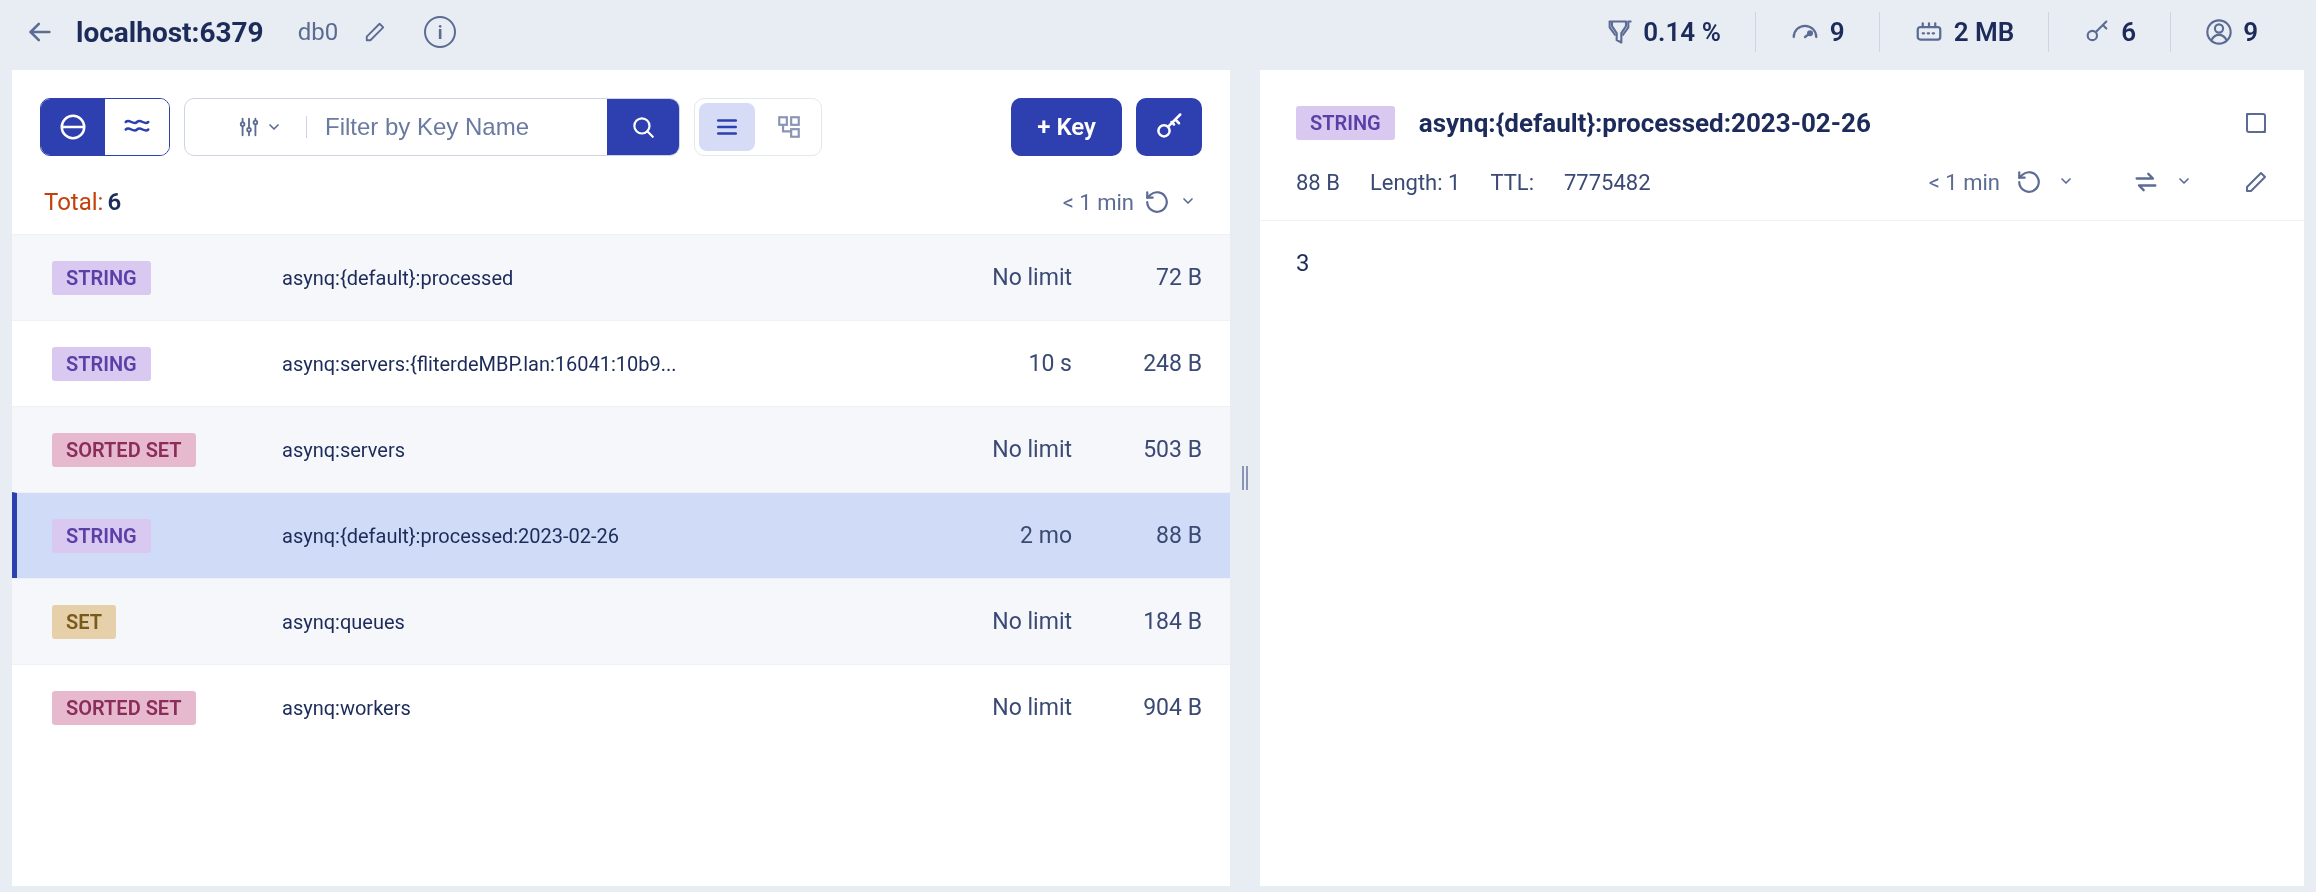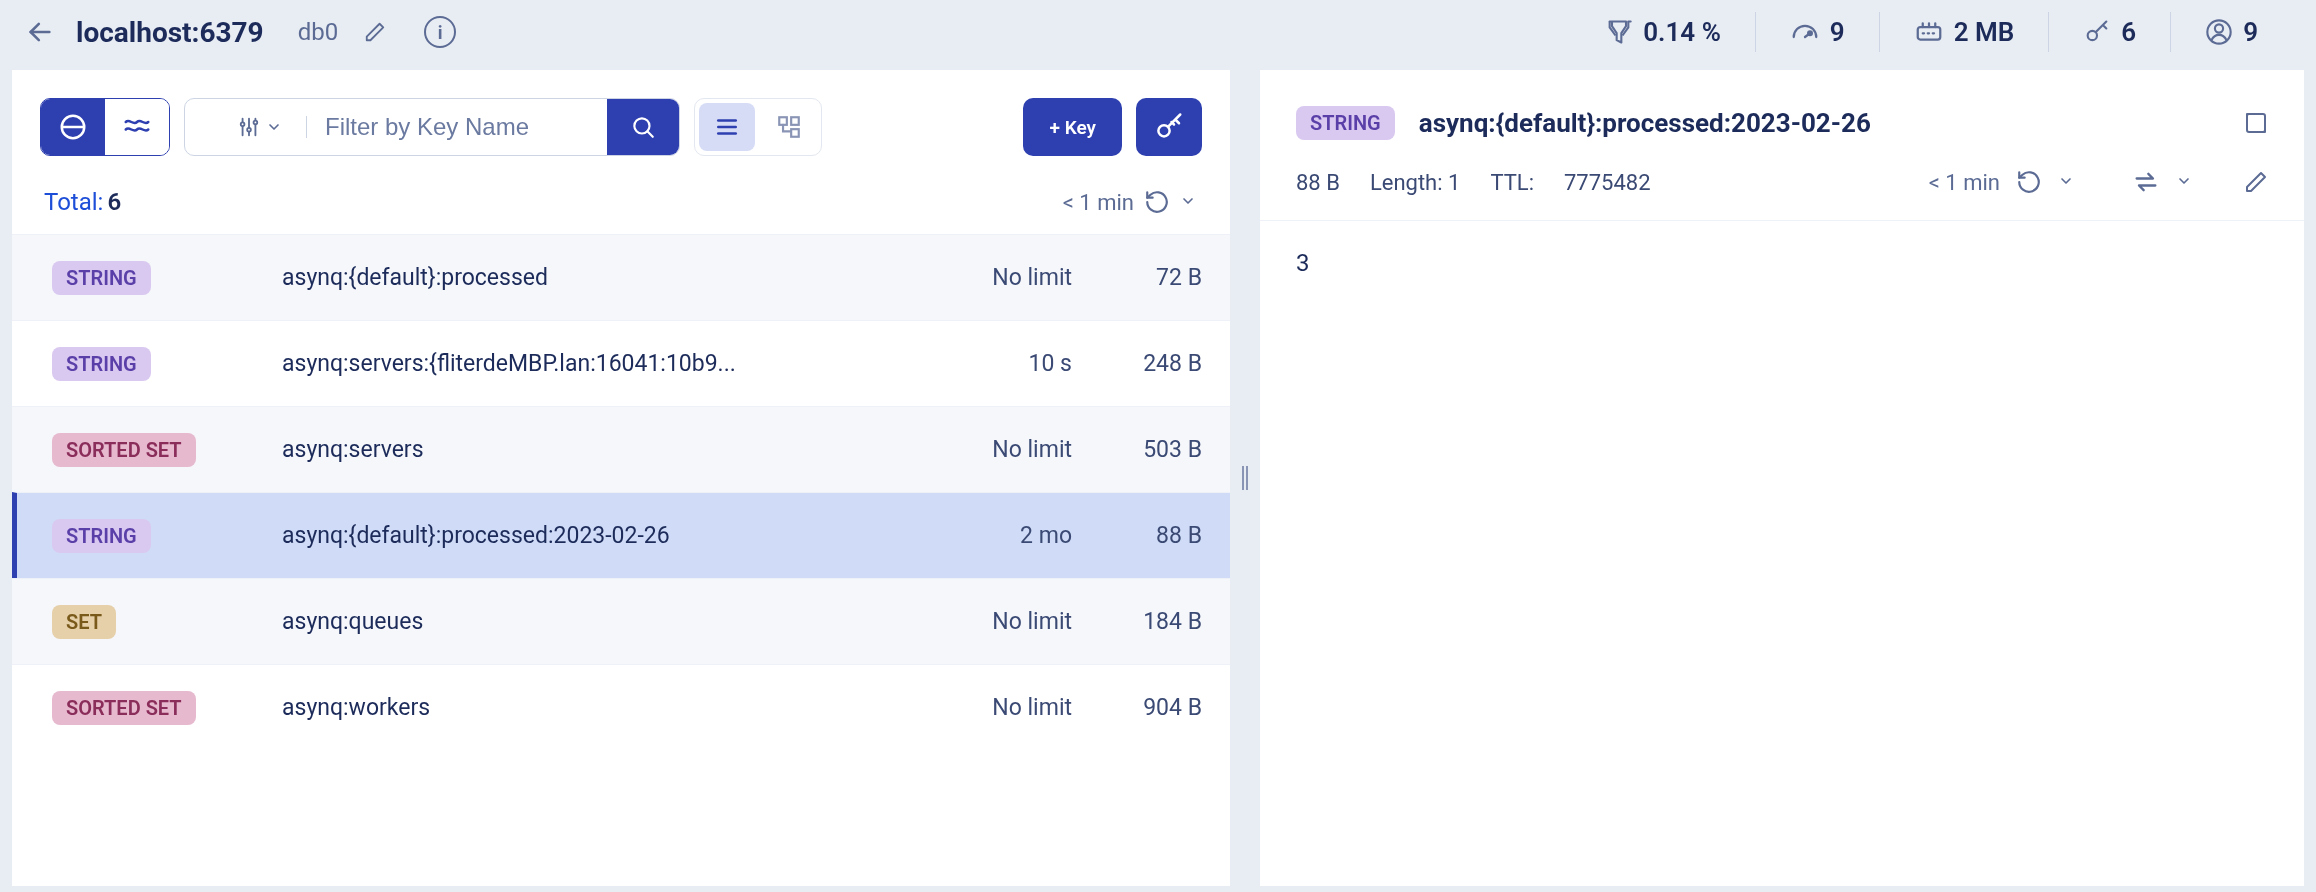--- a/index.html
+++ b/index.html
@@ -116,39 +116,39 @@
 .view-btn {
   width:56px; display:flex; align-items:center; justify-content:center;
   border-radius:8px; cursor:pointer; color:#2e3fb0;
 }
 .view-btn.active { background:#d6dcf5; }
 
 .add-key-btn {
   margin-left:auto;
   height:58px; padding: 0 26px;
   background:#2e3fb0; color:#fff;
-  font-size:19px; font-weight:600;
+  font-size:24px; font-weight:600;
   border-radius:10px; display:flex; align-items:center;
   cursor:pointer;
 }
 .bulk-btn {
   width:66px; height:58px;
   background:#2e3fb0; color:#fff;
   border-radius:10px;
   display:flex; align-items:center; justify-content:center;
   cursor:pointer;
 }
 
 
 .total-row {
   display:flex; align-items:center;
   padding: 14px 32px 18px 32px;
   font-size:24px;
 }
-.total-label { color:#1d4ed8; }
+.total-label { color:#c2410c; }
 .total-value { font-weight:600; color:#1c2b5a; margin-left:4px; }
 .refresh-cluster {
   margin-left:auto; display:flex; align-items:center; gap:10px;
   color:#5b6b94;
 }
 .refresh-label { font-size:22px; }
 .chev-sm { width:18px; height:18px; display:inline-flex; color:#5b6b94; }
 
 
 .key-list { flex:1; overflow:auto; }
@@ -160,27 +160,27 @@
   padding: 0 28px 0 40px;
   cursor:pointer;
   border-top:1px solid #eef1f7;
 }
 .key-row:nth-child(odd) { background:#f5f7fb; }
 .key-row:nth-child(even) { background:#fff; }
 .key-row.selected { background:#d0dcf7; border-left:5px solid #2e3fb0; padding-left:35px; }
 .type-badge {
   display:inline-block;
   padding: 5px 14px;
-  border-radius:8px;
+  border-radius:3px;
   font-size:20px; font-weight:600;
 }
 .type-STRING { background:#d9c9f0; color:#5b3fa8; }
 .type-SORTED-SET { background:#e7b9ce; color:#8a2d5a; white-space:nowrap; }
 .type-SET { background:#e6d0aa; color:#7a5a1a; }
-.key-name { font-size:23px; color:#1c2b5a; white-space:nowrap; overflow:hidden; text-overflow:ellipsis; padding-right:10px;}
+.key-name { font-size:20px; color:#1c2b5a; white-space:nowrap; overflow:hidden; text-overflow:ellipsis; padding-right:10px;}
 .key-ttl, .key-size { font-size:23px; color:#3b4a74; text-align:right; }
 
 
 .detail-header {
   display:flex; align-items:center; gap:24px;
   padding: 36px 36px 18px 36px;
 }
 .detail-title { font-size:26px; font-weight:700; color:#1c2b5a; }
 .expand-btn { margin-left:auto; color:#5b6b94; cursor:pointer; }
 

